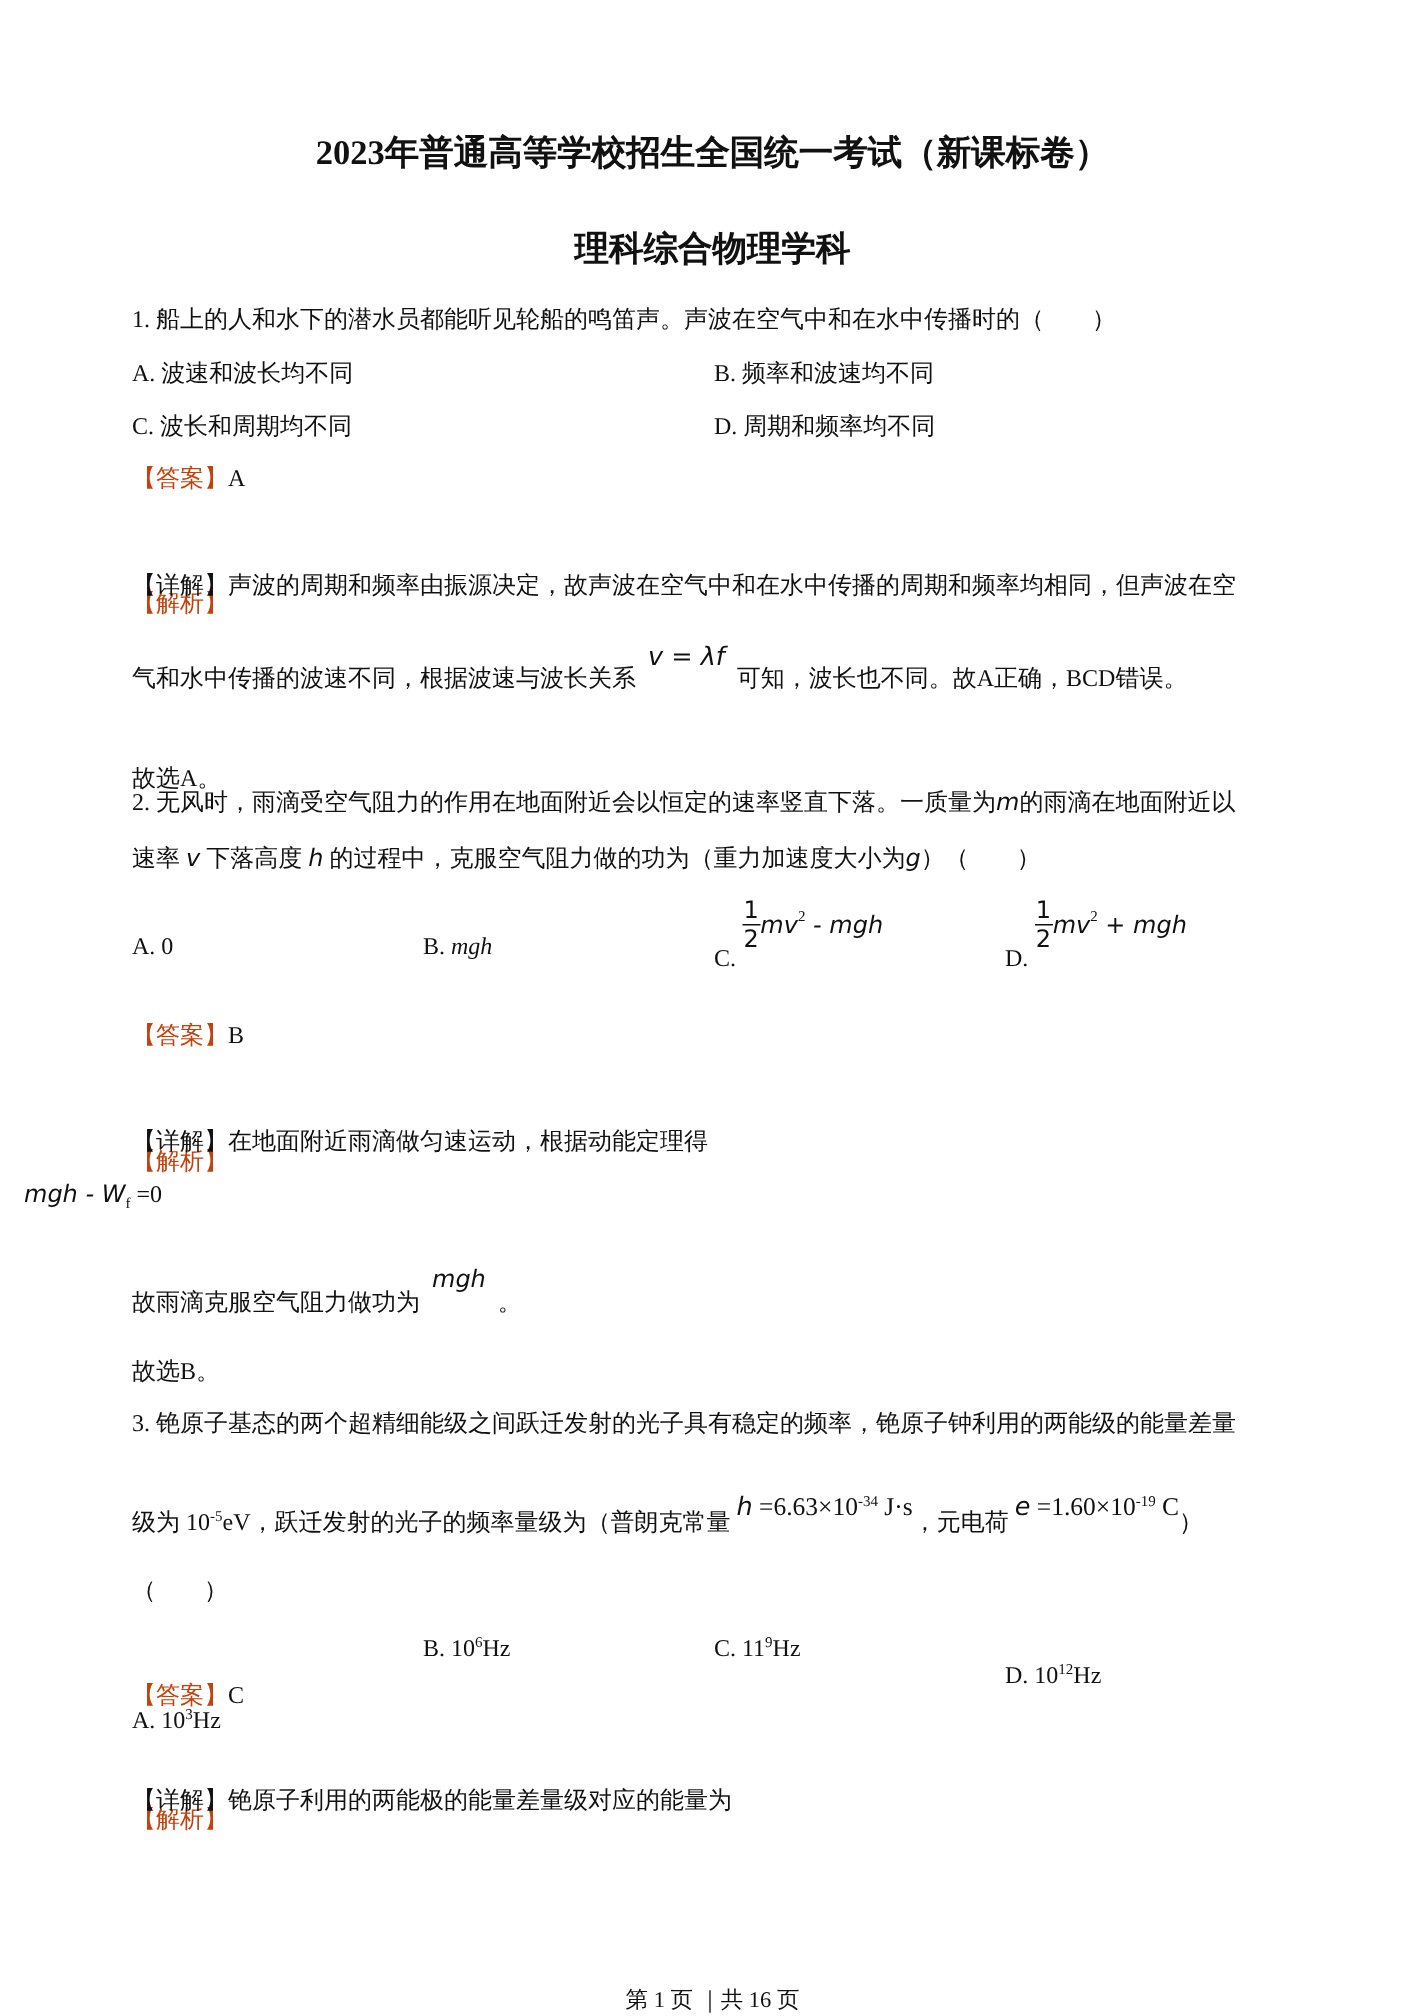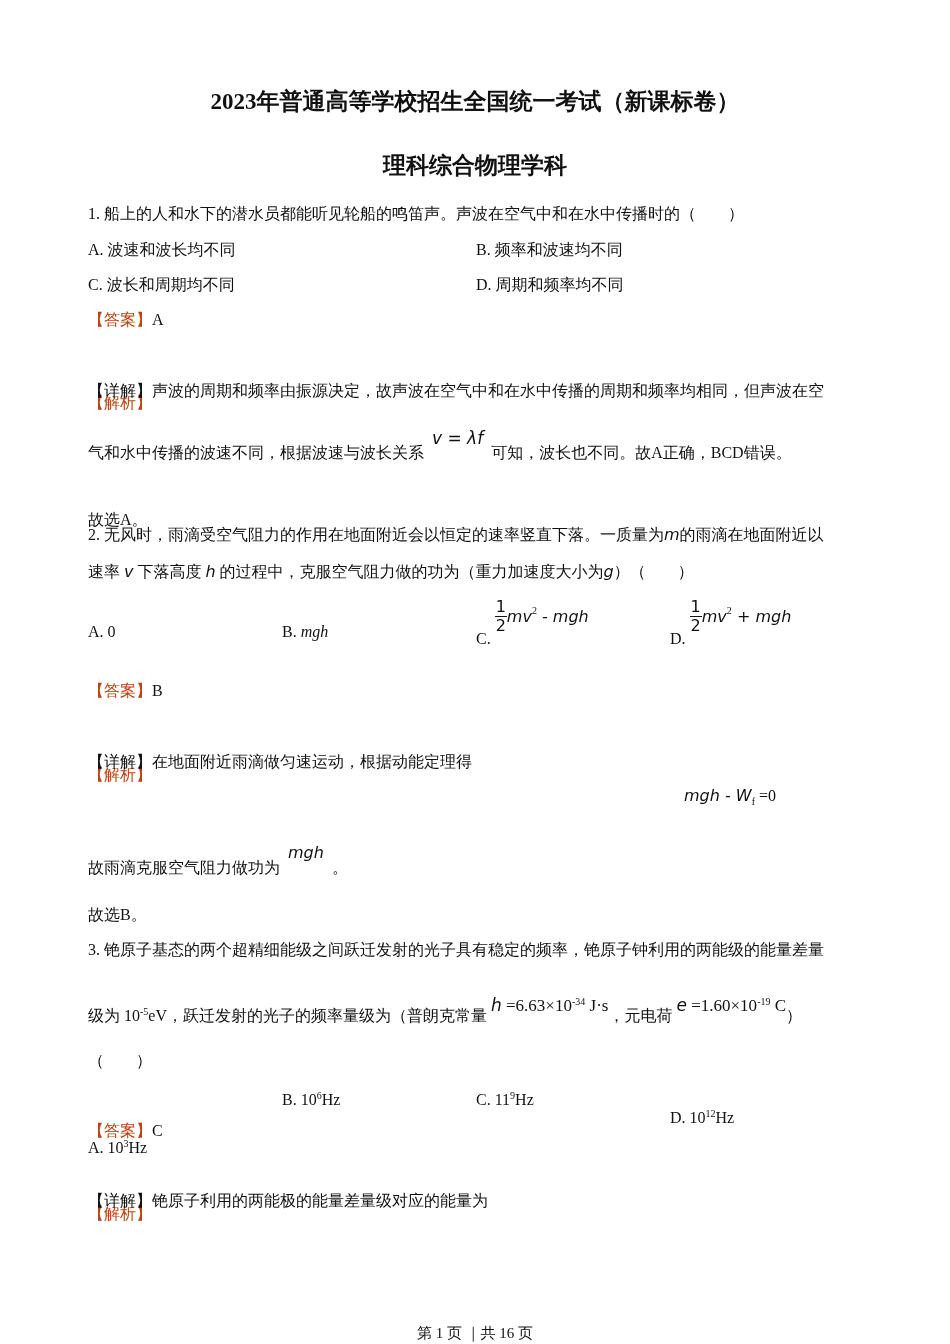--- a/index.html
+++ b/index.html
@@ -71,21 +71,21 @@
   <span class="frac"><span class="num">1</span><span class="den">2</span></span><span class="math" style="position:relative; top:2px;">mv</span><sup>2</sup><span class="math" style="position:relative; top:2px;text-align:center;"> + mgh</span>
 </div>
 
 <div class="abs t16" style="left:88px; top:681px;">
   <span class="lbl">【答案】</span><span>B</span>
 </div>
 <div class="abs t16 lbl" style="left:88px; top:717px;">【解析】</div>
 <div class="abs t16" style="left:88px; top:752px;">
   <span>【详解】</span><span>在地面附近雨滴做匀速运动，根据动能定理得</span>
 </div>
-<div class="abs t16" style="left:4px; width:772px; text-align:right; top:786px;">
+<div class="abs t16" style="left:16px; width:772px; text-align:left; top:786px;">
   <span class="math">mgh - W</span><sub>f</sub><span class="mathr"> =0</span>
 </div>
 <div class="abs t16" style="left:88px; top:858px;">
   <span>故雨滴克服空气阻力做功为</span>
   <span class="math" style="position:relative; top:-15px; margin:0 4px;">mgh</span>
   <span>。</span>
 </div>
 <div class="abs t16" style="left:88px; top:905px;">故选B。</div>
 
 <div class="abs t16" style="left:88px; top:940px;">3. 铯原子基态的两个超精细能级之间跃迁发射的光子具有稳定的频率，铯原子钟利用的两能级的能量差量</div>

